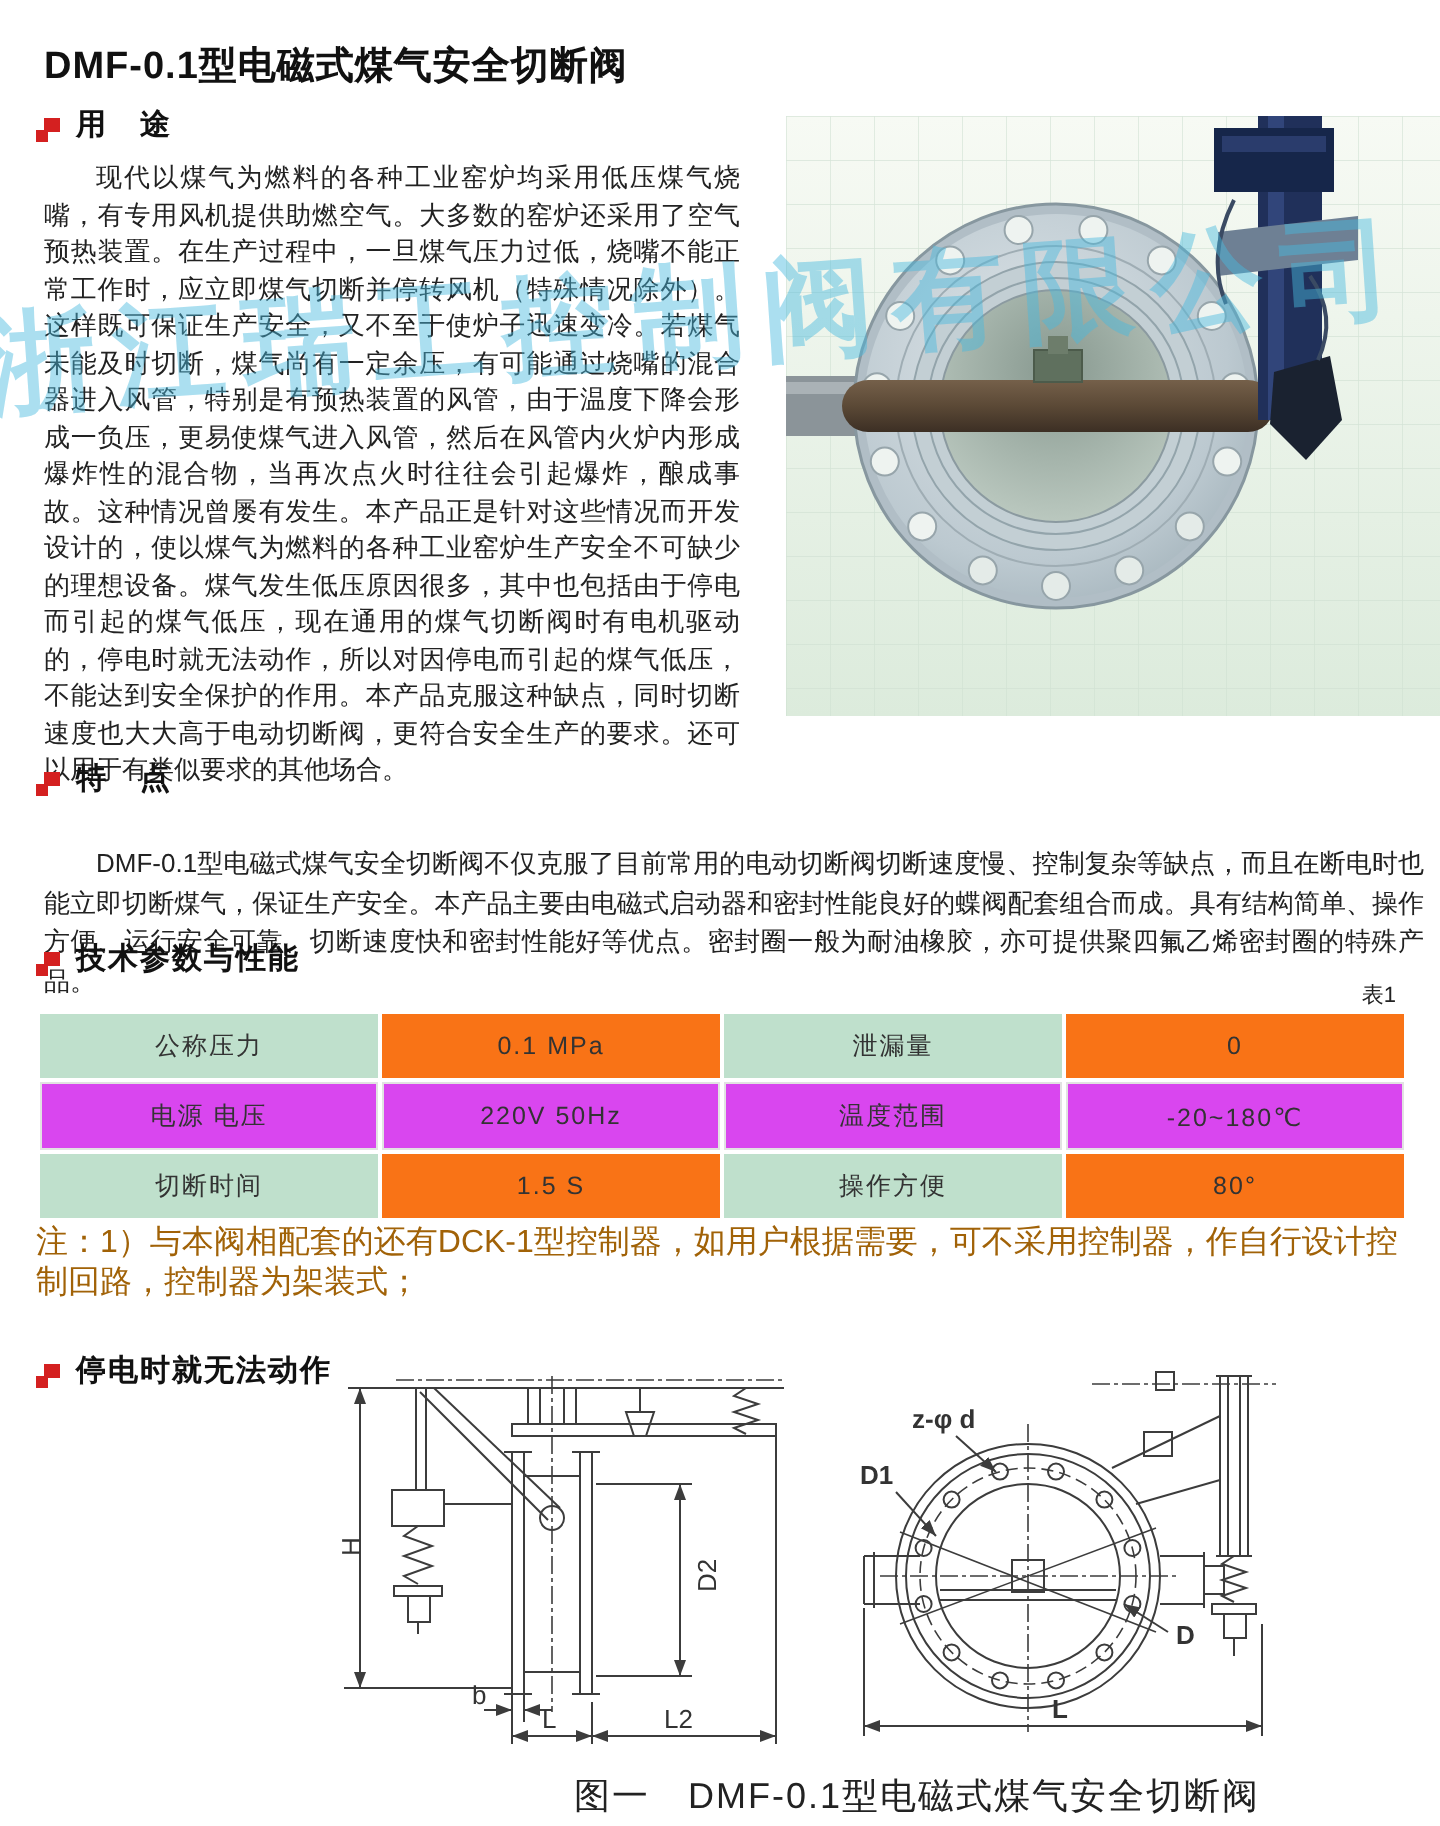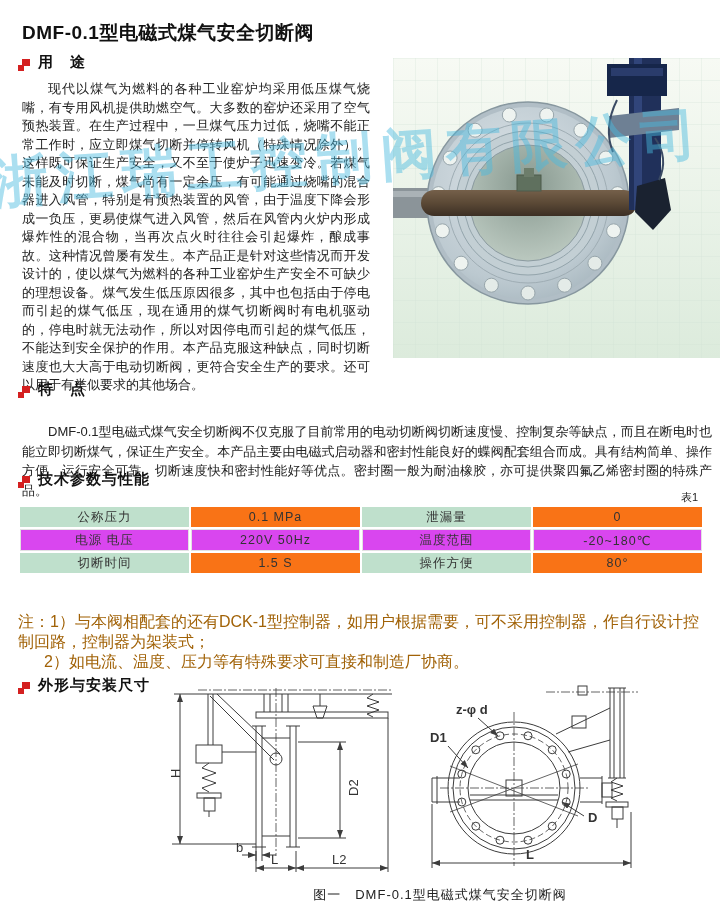--- a/index.html
+++ b/index.html
@@ -30,32 +30,32 @@
     color:rgba(72,186,222,0.46);
     transform:rotate(-4deg);transform-origin:left center;
     z-index:5;pointer-events:none;
   }
   .table-tag{position:absolute;right:22px;top:490px;font-size:11px;color:#222;}
   table.specs{
     position:absolute;left:18px;top:505px;width:686px;
     border-collapse:separate;border-spacing:2px;table-layout:fixed;
   }
   table.specs td{
-    height:20px;text-align:center;vertical-align:middle;
+    height:32px;text-align:center;vertical-align:middle;
     font-size:12.5px;color:#333;padding:0;letter-spacing:1px;
   }
   td.g{background:#bfe0cc;}
   td.y{background:#f97316;}
   td.w{background:#d946ef;border:1px solid #e2e2e2;}
   .notes{position:absolute;left:18px;top:612px;width:690px;font-size:16px;line-height:20px;color:#a16207;}
   .notes .n2{padding-left:26px;}
   .draw{position:absolute;}
   .draw-left{left:168px;top:686px;}
   .draw-right{left:426px;top:682px;font-weight:bold;}
-  .figure-caption{position:absolute;left:250px;top:886px;width:380px;text-align:center;font-size:13px;letter-spacing:1px;color:#222;}
+  .figure-caption{position:absolute;left:250px;top:886px;width:380px;text-align:right;font-size:18px;letter-spacing:1px;color:#222;}
   svg text{font-family:"Liberation Sans","DejaVu Sans",sans-serif;font-size:13px;fill:#333;}
 </style>
 </head>
 <body>
 
 <div class="page">
 
   <div class="page-title">DMF-0.1型电磁式煤气安全切断阀</div>
 
   <div class="sec-head" style="left:18px;top:53px;">
@@ -185,29 +185,28 @@
         <td class="g">切断时间</td>
         <td class="y">1.5 S</td>
         <td class="g">操作方便</td>
         <td class="y">80°</td>
       </tr>
     </tbody>
   </table>
 
   <div class="notes">
     <div class="n1">注：1）与本阀相配套的还有DCK-1型控制器，如用户根据需要，可不采用控制器，作自行设计控制回路，控制器为架装式；</div>
-    <div class="n2">2）如电流、温度、压力等有特殊要求可直接和制造厂协商。</div>
   </div>
 
   <div class="sec-head" style="left:18px;top:676px;">
     <svg class="marker" viewBox="0 0 12 14">
       <rect x="4" y="1" width="8" height="7" fill="#d42020"></rect>
       <rect x="0" y="7" width="6" height="6" fill="#d42020"></rect>
     </svg>
-    <span>外形与安装尺寸</span>
+    <span>停电时就无法动作</span>
   </div>
 
   <div class="draw draw-left">
     <svg width="228" height="192" viewBox="0 0 228 192">
       <defs>
         <marker id="la" markerWidth="9" markerHeight="8" refX="8" refY="3" orient="auto-start-reverse">
           <path d="M0,0L8,3L0,6z" fill="#3c3c3c"></path>
         </marker>
       </defs>
       <g stroke="#3c3c3c" stroke-width="1" fill="none">

